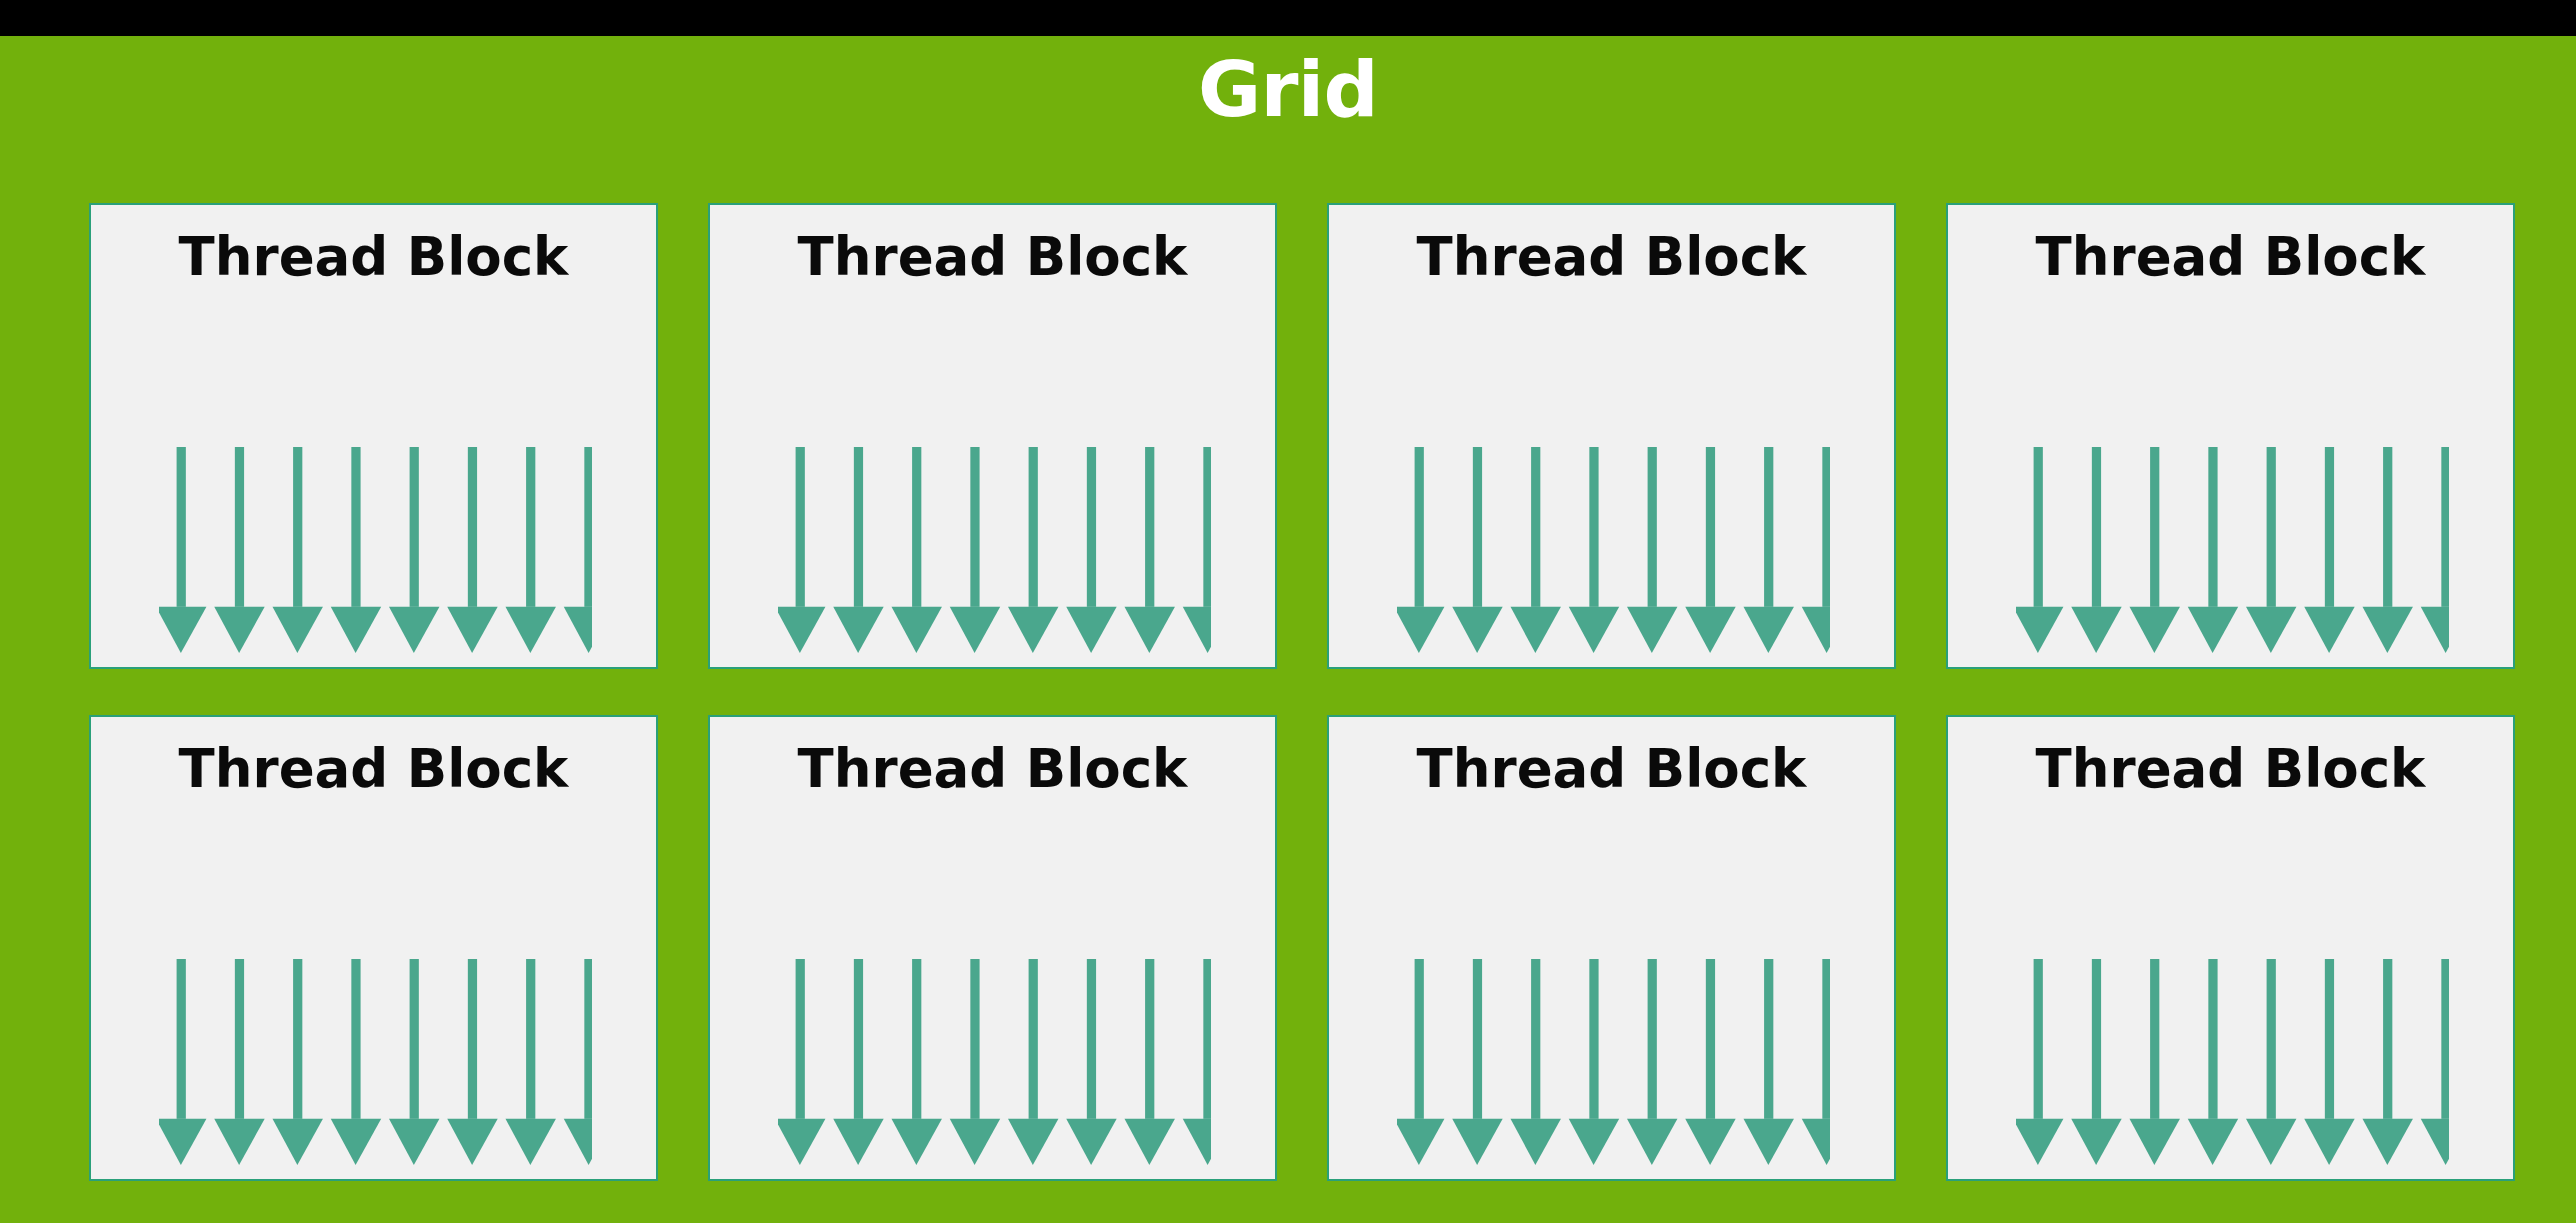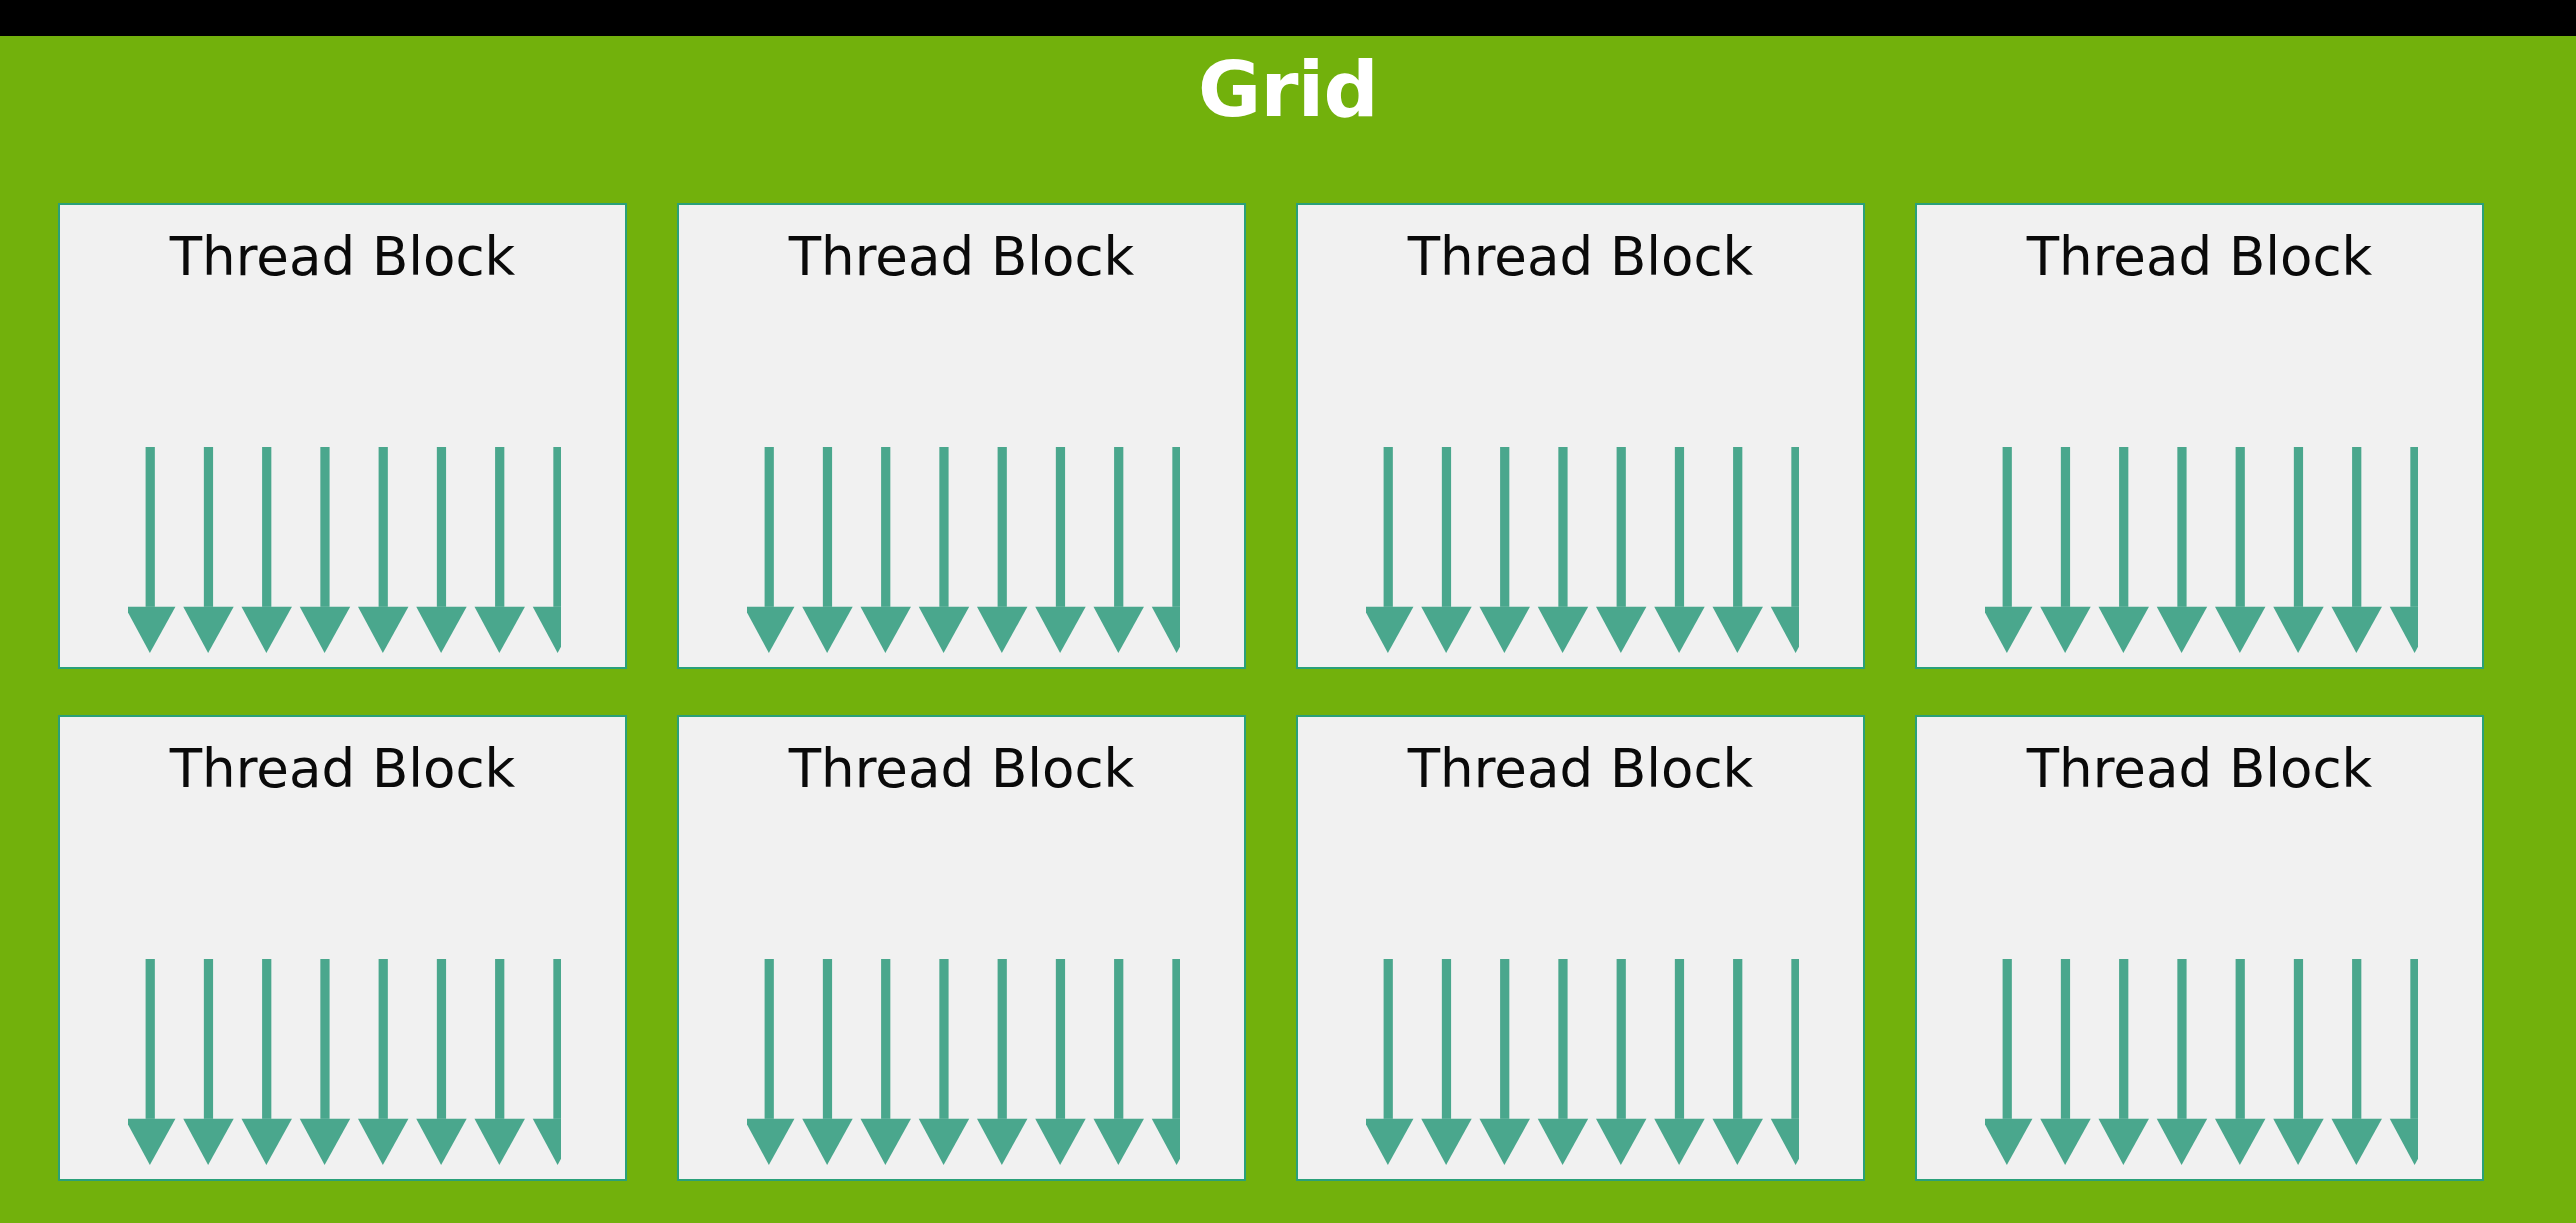--- a/index.html
+++ b/index.html
@@ -49,24 +49,25 @@
     color: #ffffff;
     font-weight: bold;
     font-size: 77px;
     line-height: 93px;
     letter-spacing: -0.7px;
     font-family: "DejaVu Sans", sans-serif;
   }
 
   #blocks-area {
     position: absolute;
-    left: 58px;
+    left: 89px;
     top: 167px;
     width: 2434px;
     height: 809px;
+    font-weight: bold;
   }
 
   .block-row {
     position: absolute;
     left: 0;
     width: 2434px;
     height: 466px;
   }
   .block-row.row-0 { top: 0px; }
   .block-row.row-1 { top: 512px; }

